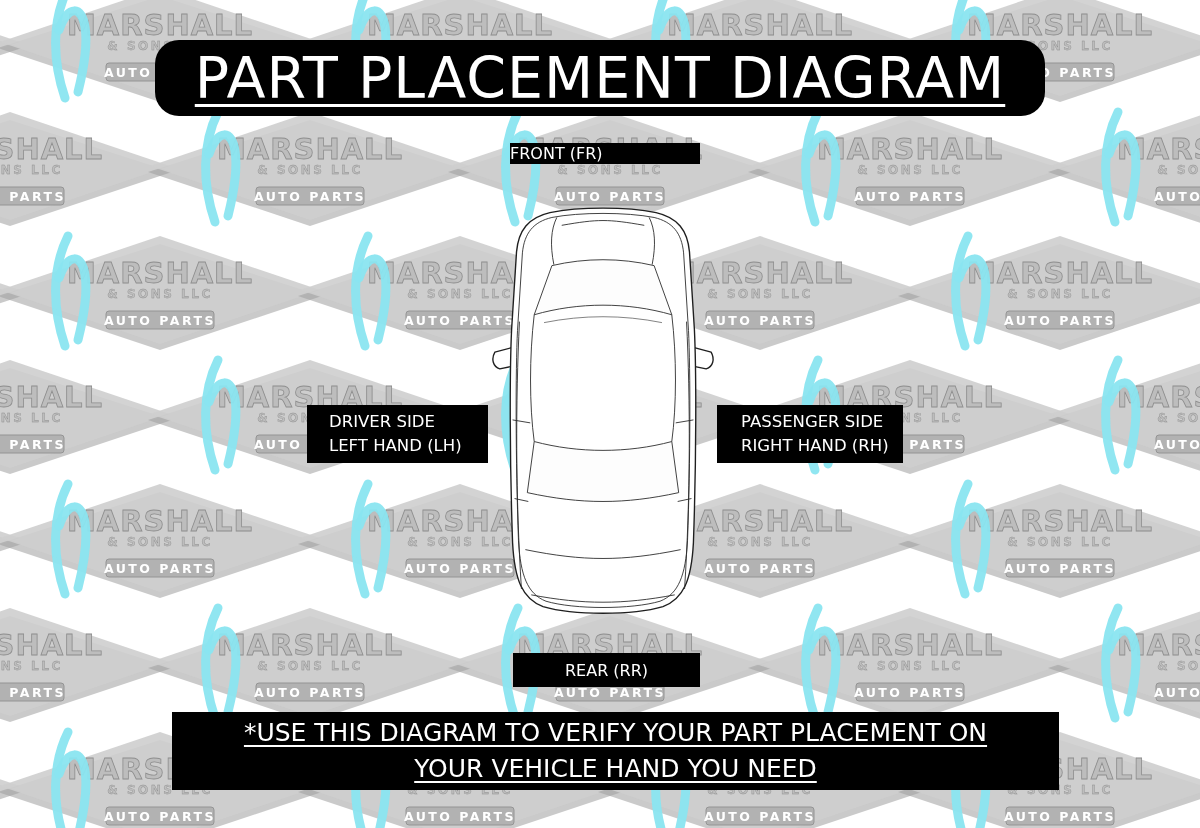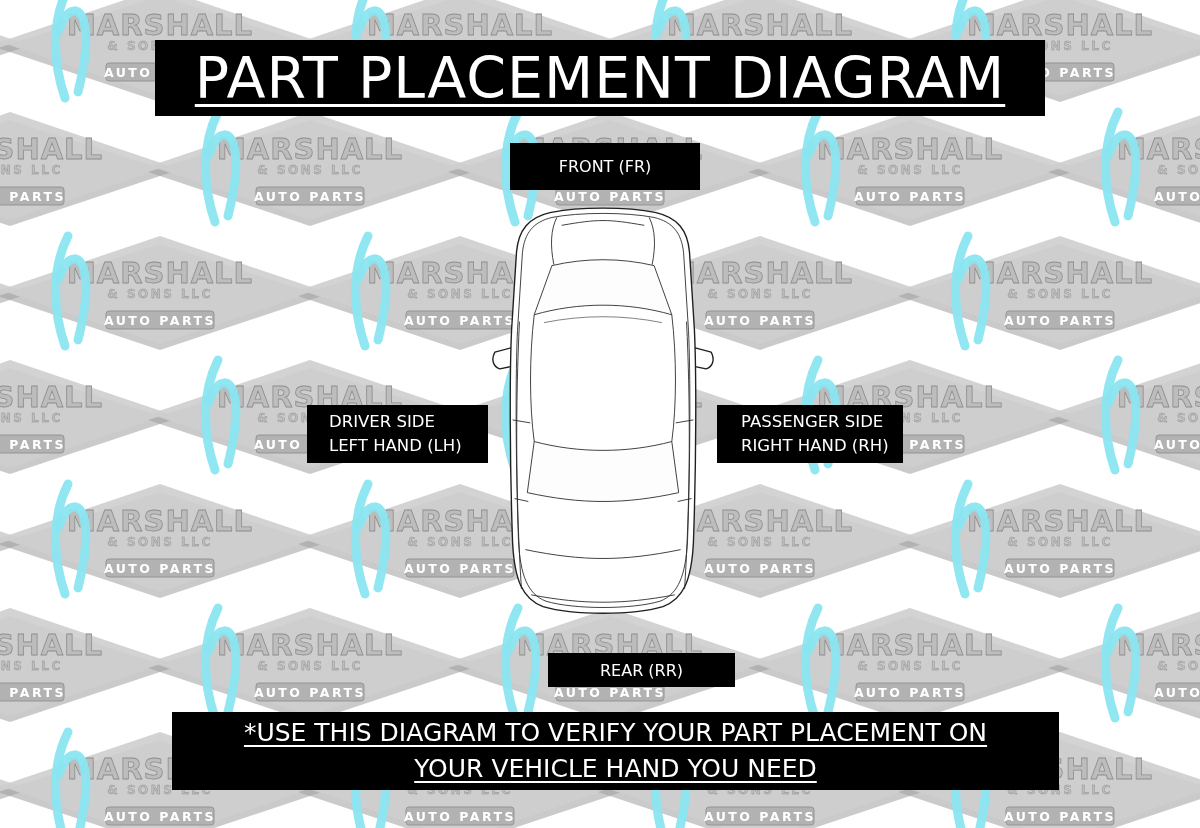--- a/index.html
+++ b/index.html
@@ -29,27 +29,28 @@
   .wm-swoosh{stroke:#8ae5f0;stroke-width:9;fill:none;stroke-linecap:round;opacity:.95;}
   
   .layer{position:absolute;inset:0;z-index:2;}
   .black-box{
     position:absolute;background:#000;color:#fff;
     display:flex;flex-direction:column;justify-content:center;
   }
   .title-banner{
     left:155px;top:40px;width:890px;height:76px;
     align-items:center;
+    border-radius:24px;
   }
   .title-banner .t{
     font-size:57px;letter-spacing:1px;white-space:nowrap;
     text-decoration:underline;text-underline-offset:6px;text-decoration-thickness:3px;
   }
-  .front-label{left:510px;top:143px;width:190px;height:47px;align-items:center;}
-  .rear-label{left:513px;top:653px;width:187px;height:34px;align-items:center;margin-left:35px;}
+  .front-label{left:510px;top:143px;width:190px;height:21px;}
+  .rear-label{left:513px;top:653px;width:187px;height:34px;align-items:center;}
   .front-label .t,.rear-label .t{font-size:16px;}
   .driver-label{left:307px;top:405px;width:181px;height:58px;padding-left:22px;box-sizing:border-box;}
   .passenger-label{left:717px;top:405px;width:186px;height:58px;padding-left:24px;box-sizing:border-box;}
   .side-line{font-size:16.5px;line-height:1.45;}
   .footer-banner{
     left:157px;top:712px;width:887px;height:78px;align-items:center;margin-left:15px;
   }
   .footer-line{
     font-size:25px;line-height:1.45;text-align:center;
     text-decoration:underline;text-underline-offset:4px;

